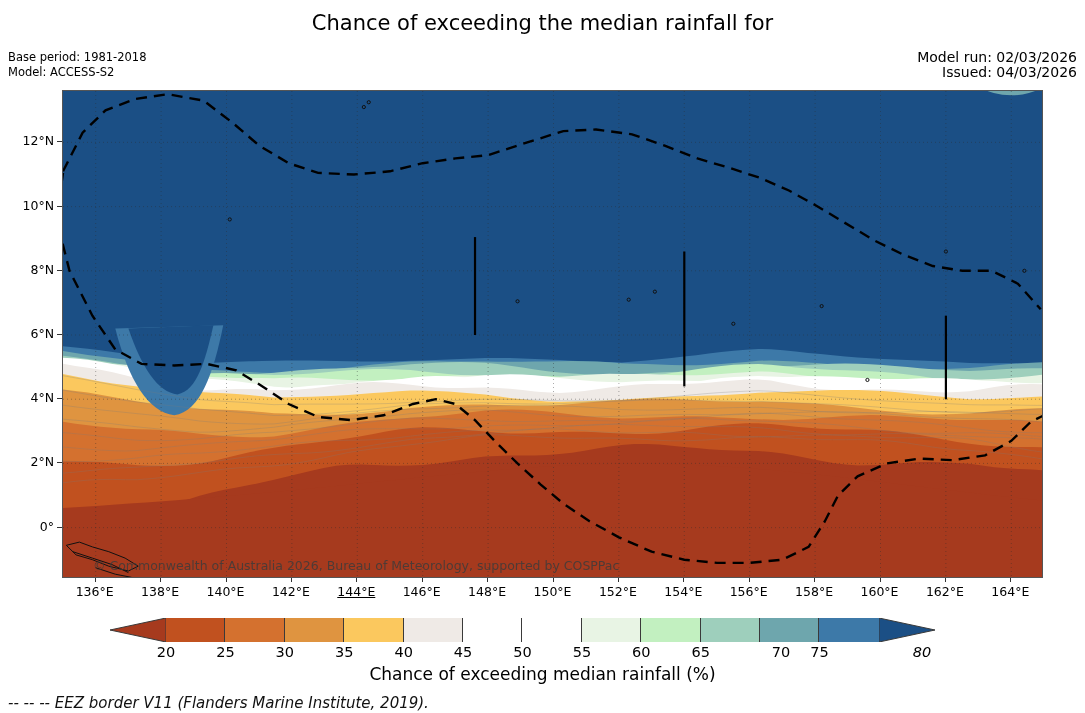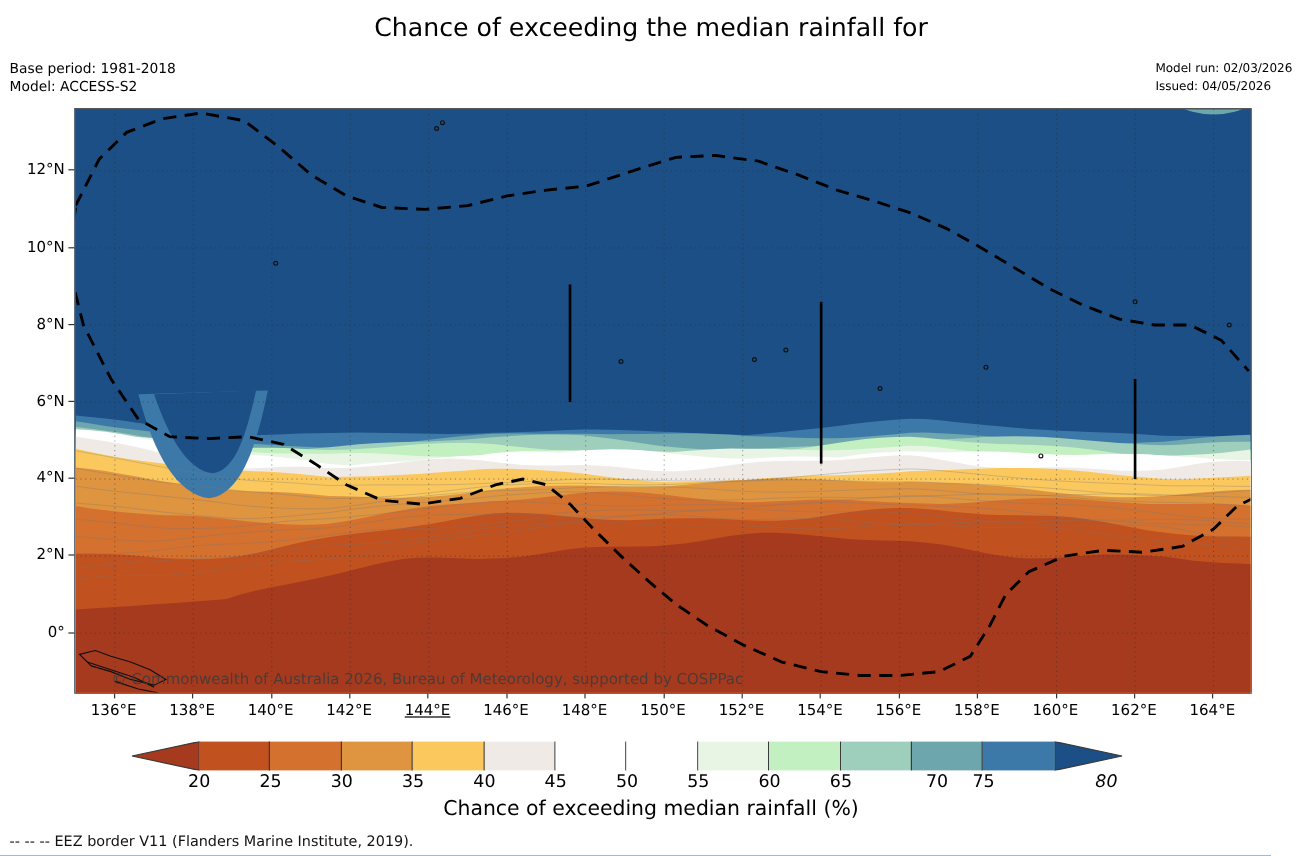--- a/index.html
+++ b/index.html
@@ -9,21 +9,21 @@
     color:#000;position:relative;overflow:hidden;
   }
   .fig{position:absolute;inset:0;}
 
   
   #title{
     position:absolute;left:0;top:10px;width:1085px;text-align:center;
     font-size:21px;line-height:27px;color:#000;
   }
   #meta-left{position:absolute;left:8px;top:50px;font-size:11.5px;line-height:15px;}
-  #meta-right{position:absolute;right:8px;top:50px;font-size:10px;line-height:15px;text-align:left;}
+  #meta-right{position:absolute;right:8px;top:50px;font-size:14px;line-height:15px;text-align:right;}
 
   
   #plot{
     position:absolute;left:62px;top:90px;width:981px;height:488px;
     overflow:hidden;border:1px solid #555;box-sizing:border-box;background:#1b5a92;
   }
   #plot svg{position:absolute;left:0;top:0;}
   .ylab{position:absolute;left:0;width:54px;text-align:right;font-size:12.5px;transform:translateY(-8px);}
   .xlab{position:absolute;top:584px;font-size:12.5px;text-align:center;width:70px;transform:translateX(-35px);}
   .tickmark-x{position:absolute;top:578px;width:0;height:4px;border-left:1px solid #333;}
@@ -39,39 +39,39 @@
   #cbar{position:absolute;left:66px;top:0;width:713px;height:24px;display:flex;}
   #cbar div{height:100%;border-right:1px solid #3a3a3a;box-sizing:border-box;}
   #cbar div:last-child{border-right:none;}
   .cbtick{
     position:absolute;top:26px;font-size:14.5px;text-align:center;width:60px;
     transform:translateX(-30px);
   }
   #cb-label{
     position:absolute;left:0;top:664px;width:1085px;text-align:center;font-size:17px;
   }
-  #eez-note{position:absolute;left:8px;top:694px;font-size:12px;color:#111;}
+  #eez-note{position:absolute;left:8px;top:694px;font-size:15px;color:#111;font-style:italic;}
 </style>
 </head>
 <body>
 
 <div class="fig">
 
   <div id="title">
     <span>Chance of exceeding the median rainfall for</span><br>
   </div>
 
   <div id="meta-left">
     <div>Base period: 1981-2018</div>
     <div>Model: ACCESS-S2</div>
   </div>
 
   <div id="meta-right">
     <div>Model run: 02/03/2026</div>
-    <div>Issued: 04/05/2026</div>
+    <div>Issued: 04/03/2026</div>
   </div>
 
   <div id="plot">
     <svg width="981" height="488" viewBox="0 0 981 488">
       <defs>
         <clipPath id="clipbox">
             <rect x="0" y="0" width="981" height="488"></rect>
           </clipPath>
       </defs>
       <g clip-path="url(#clipbox)" id="bands">

